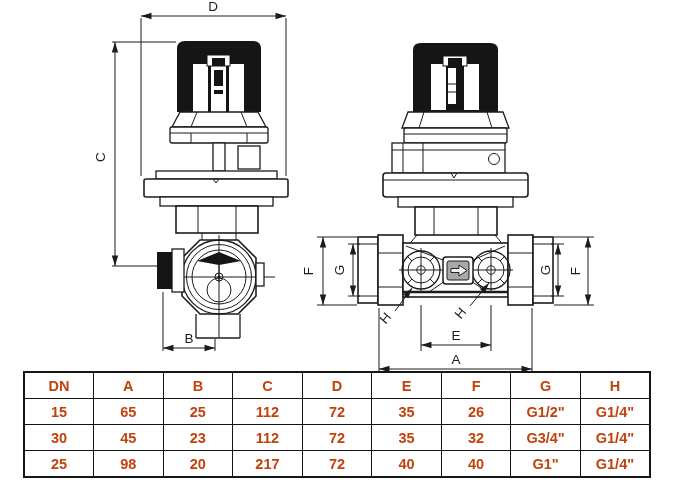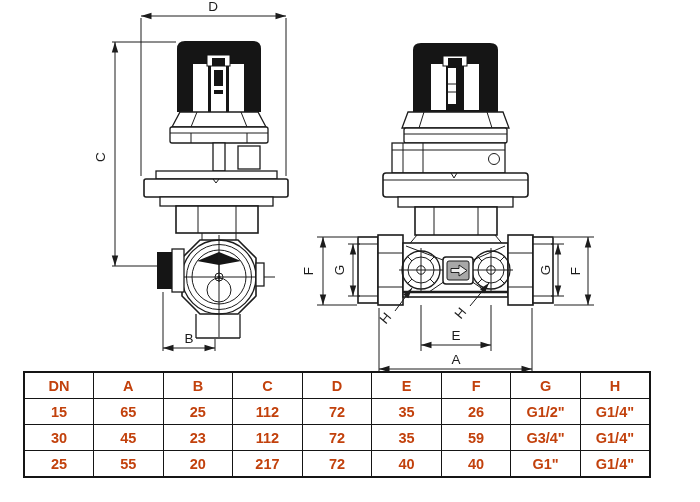--- a/index.html
+++ b/index.html
@@ -282,27 +282,27 @@
       <td>G1/2"</td>
       <td>G1/4"</td>
     </tr>
     <tr>
       <td>30</td>
       <td>45</td>
       <td>23</td>
       <td>112</td>
       <td>72</td>
       <td>35</td>
-      <td>59</td>
+      <td>32</td>
       <td>G3/4"</td>
       <td>G1/4"</td>
     </tr>
     <tr>
       <td>25</td>
-      <td>55</td>
+      <td>98</td>
       <td>20</td>
       <td>217</td>
       <td>72</td>
       <td>40</td>
       <td>40</td>
       <td>G1"</td>
       <td>G1/4"</td>
     </tr>
   </tbody>
 </table>

